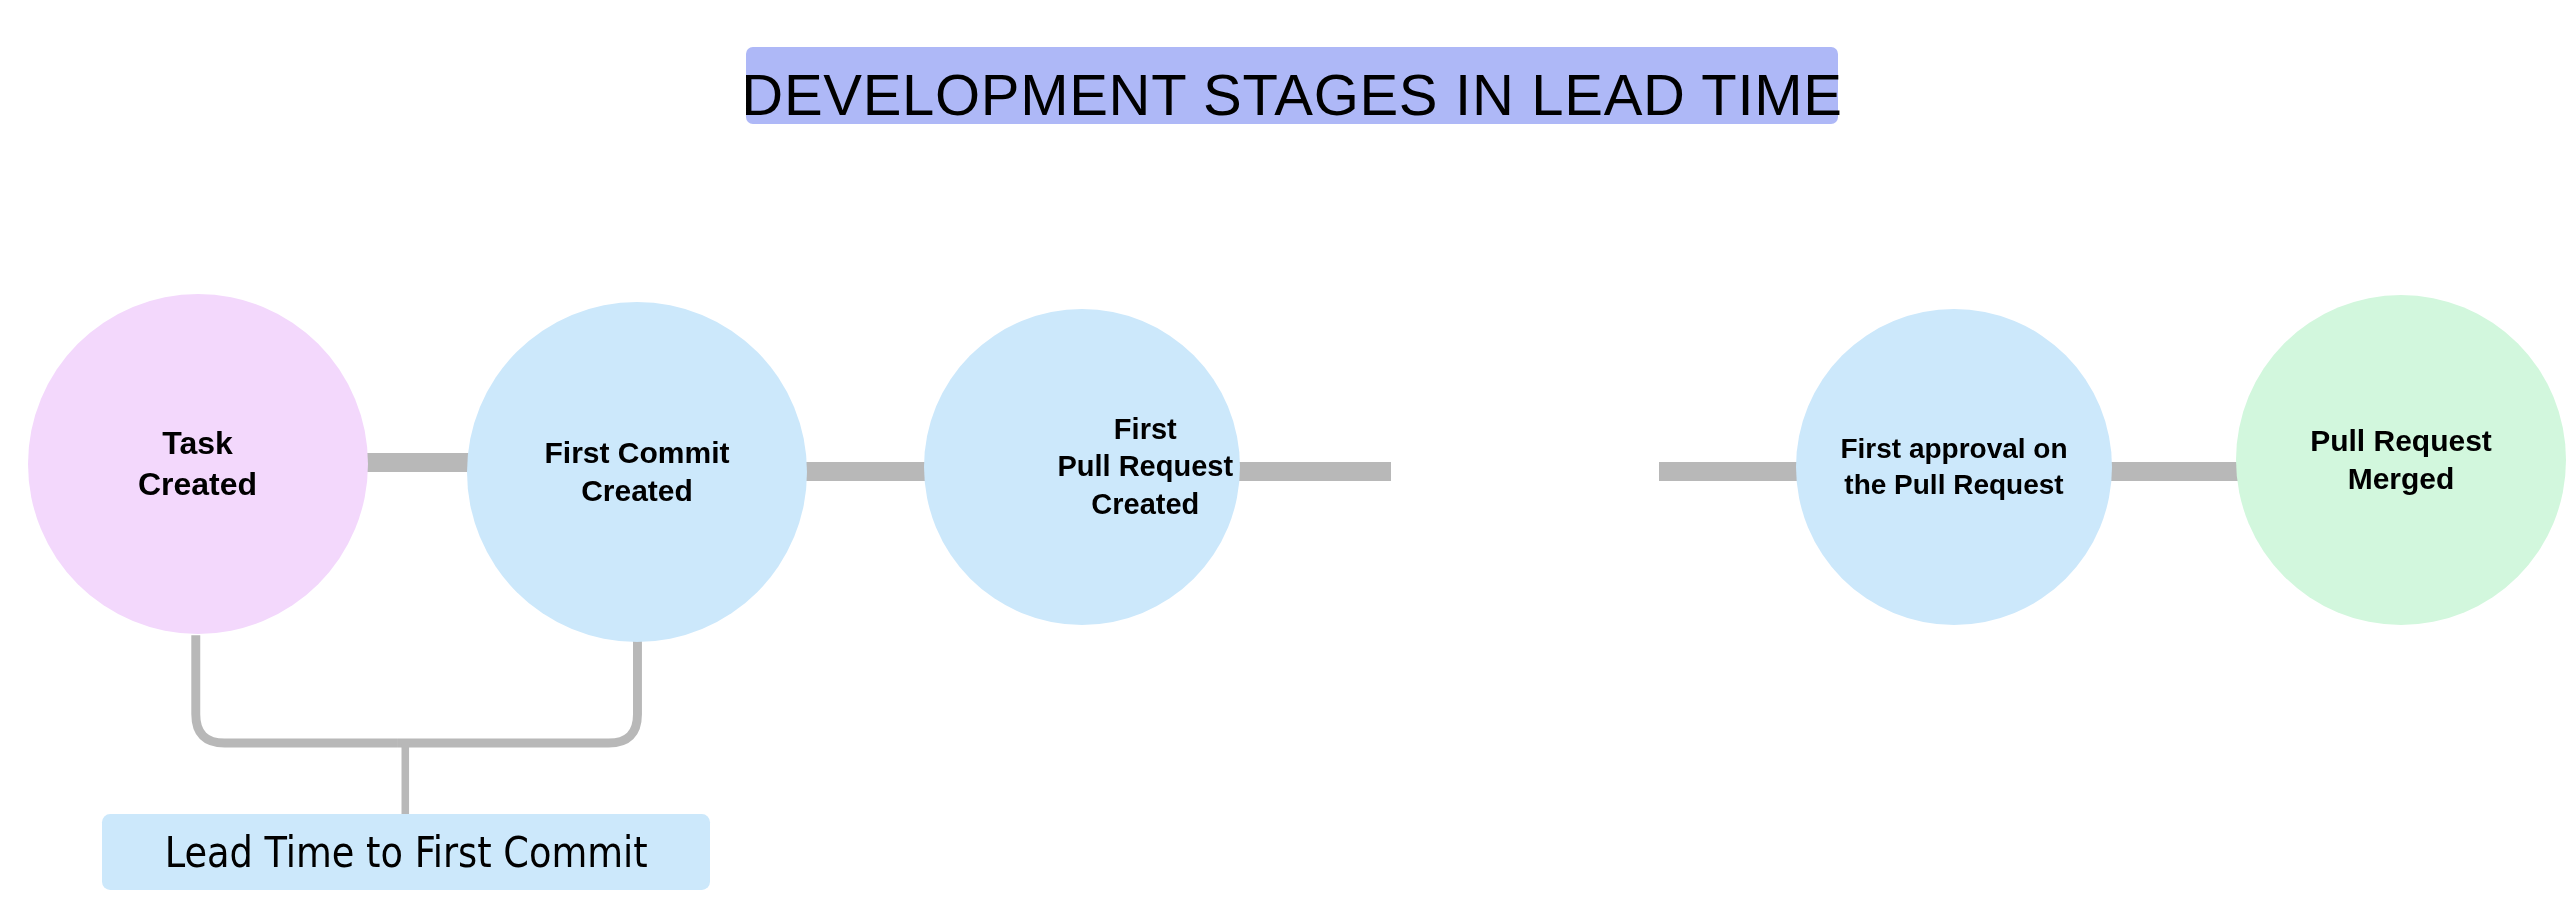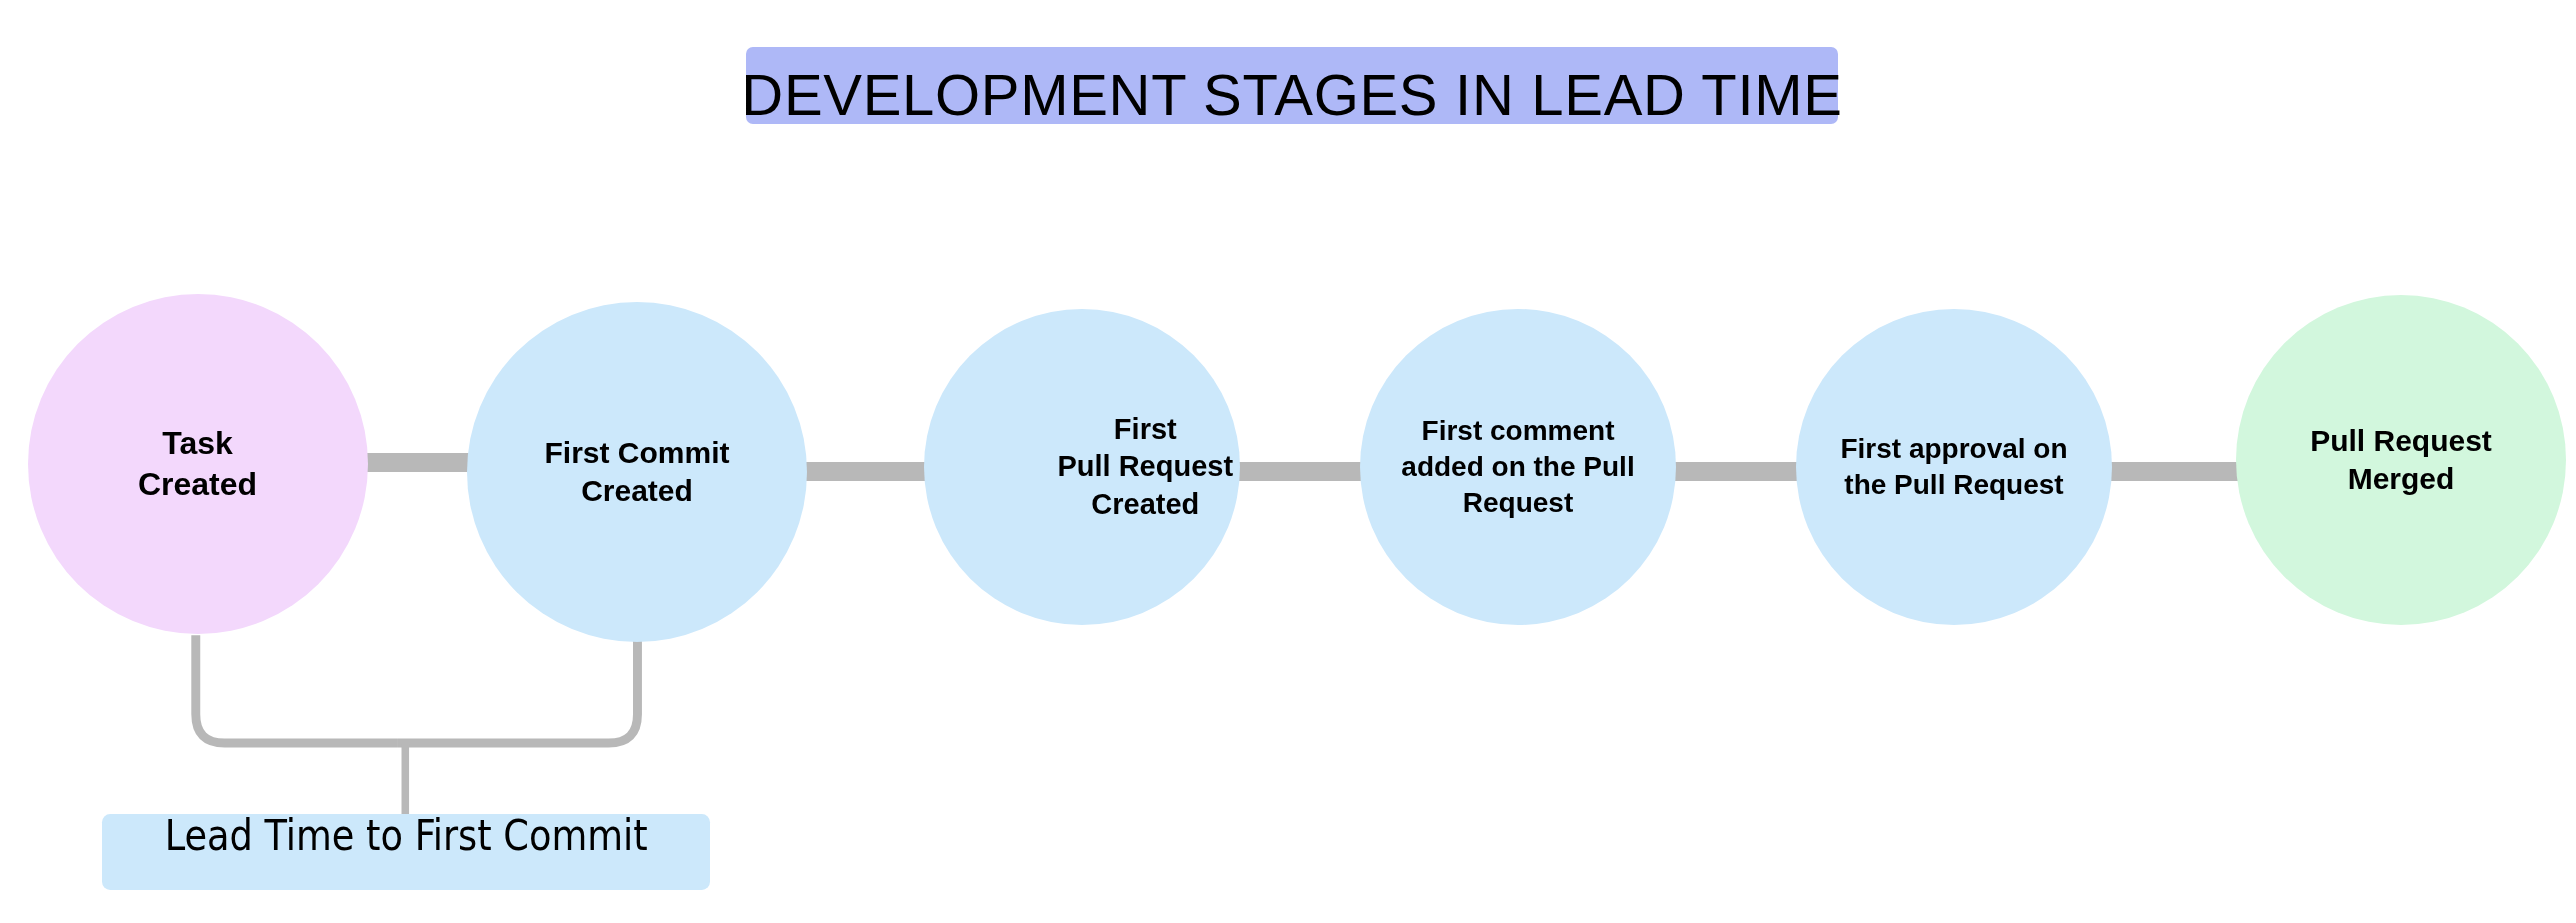--- a/index.html
+++ b/index.html
@@ -84,21 +84,21 @@
   
   #leadtime-box {
     position: absolute;
     left: 102px;
     top: 814px;
     width: 608px;
     height: 76px;
     background: #cce8fb;
     border-radius: 8.2px;
     display: flex;
-    align-items: flex-start;
+    align-items: center;
     justify-content: center;
     z-index: 3;
   }
   #leadtime-text {
     font-family: "DejaVu Sans", sans-serif;
     font-size: 43px;
     font-weight: 400;
     font-stretch: condensed;
     color: #000000;
     white-space: nowrap;
@@ -139,25 +139,20 @@
     <span class="stage-label" style="font-size:30px;">First Commit
 Created</span>
   </div>
 
   <div class="stage-circle" style="left:924px; top:309px; width:316px; height:316px; background:#cce8fb;justify-content:flex-end;">
     <span class="stage-label" style="font-size:29px;">First
 Pull Request
 Created</span>
   </div>
 
-  <div class="stage-circle" style="left:1360px; top:309px; width:316px; height:316px; background:#cce8fb;">
-    <span class="stage-label" style="font-size:28px;">First comment
-added on the Pull
-Request</span>
-  </div>
 
   <div class="stage-circle" style="left:1796px; top:309px; width:316px; height:316px; background:#cce8fb;">
     <span class="stage-label" style="font-size:28px;">First approval on
 the Pull Request</span>
   </div>
 
   <div class="stage-circle" style="left:2236px; top:295px; width:330px; height:330px; background:#d2f7dd;">
     <span class="stage-label" style="font-size:30px;">Pull Request
 Merged</span>
   </div>

